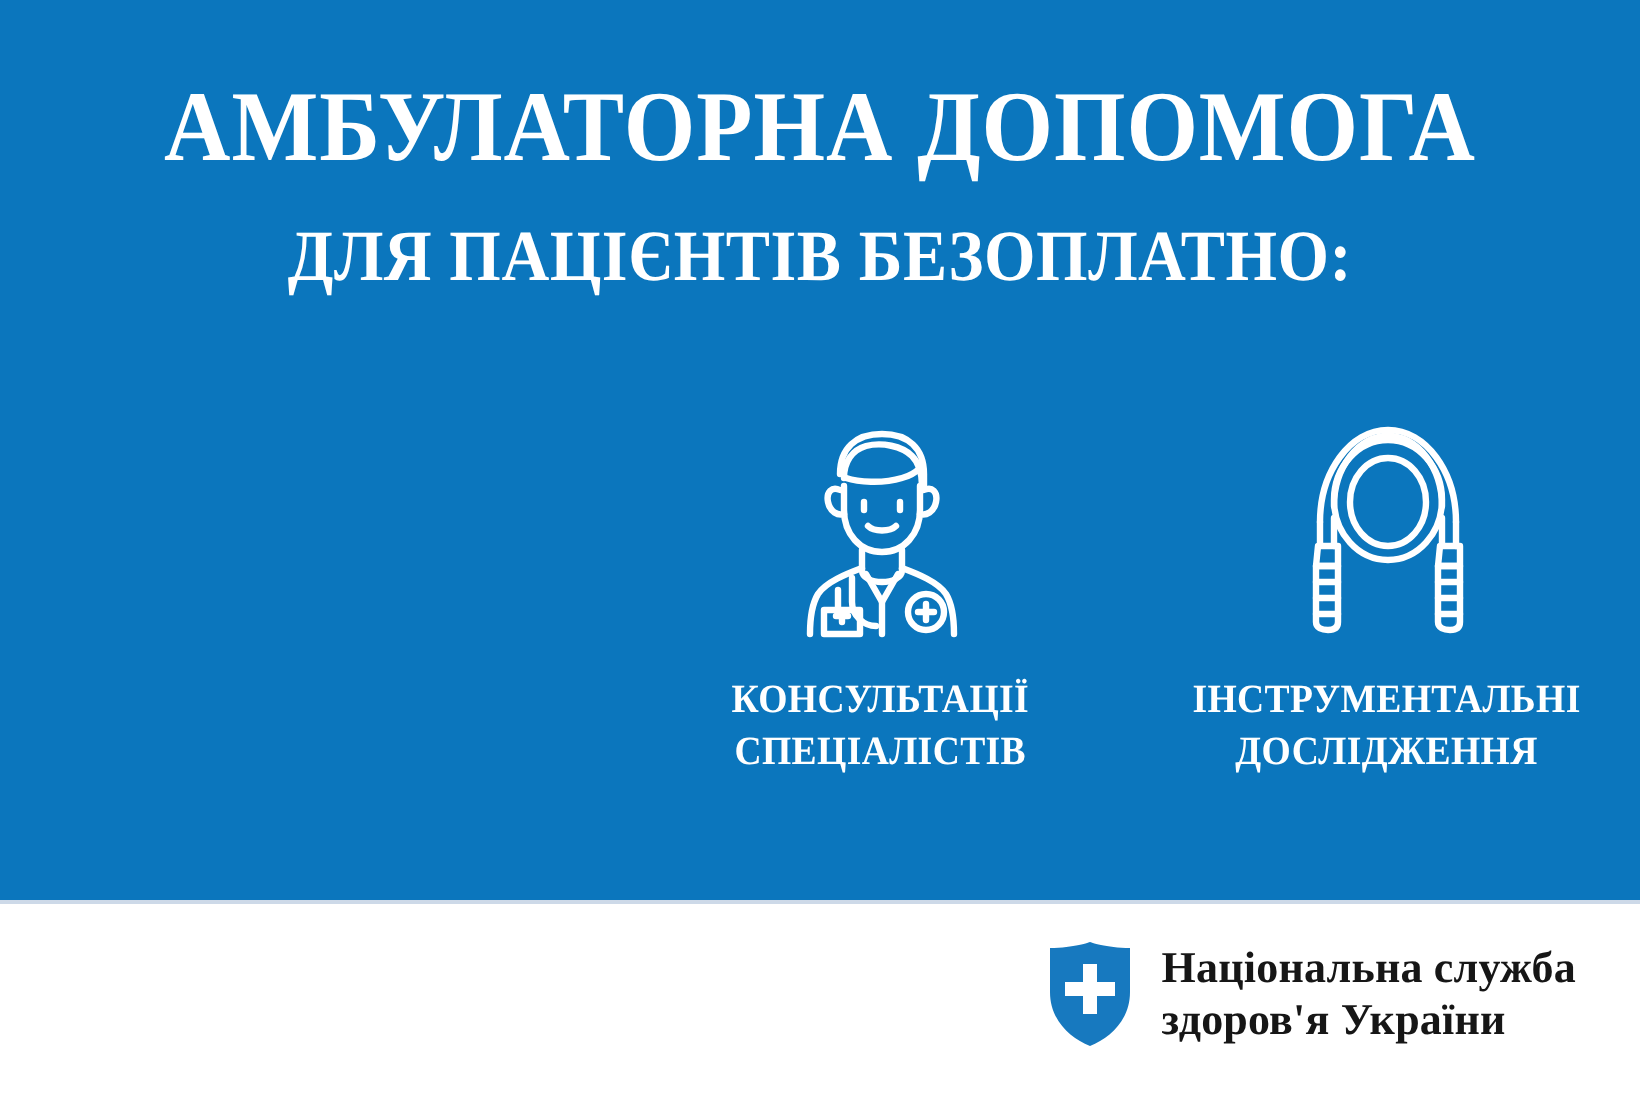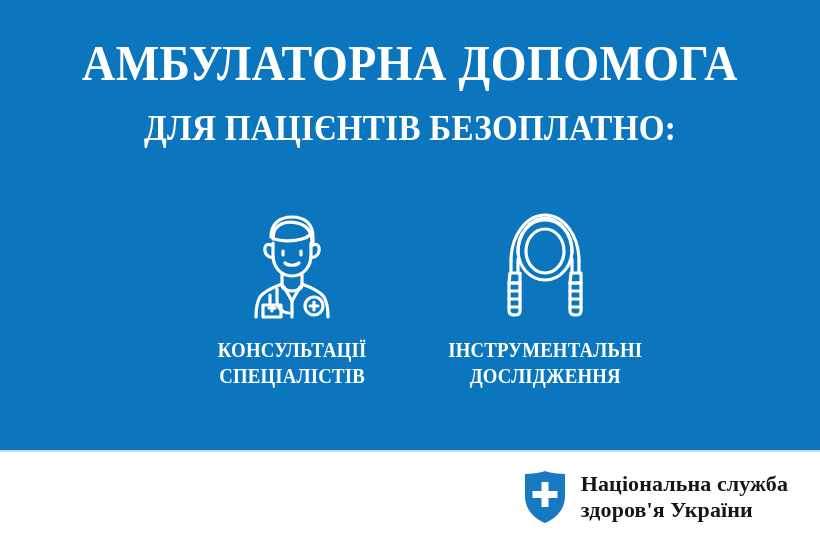--- a/index.html
+++ b/index.html
@@ -68,21 +68,21 @@
   }
   .columns {
     position: absolute;
     left: 0;
     top: 205px;
     width: 820px;
     height: 200px;
     display: flex;
     flex-direction: row;
     align-items: flex-start;
-    justify-content: center;
+    justify-content: flex-end;
   }
   .column {
     width: 253px;
     display: flex;
     flex-direction: column;
     align-items: center;
   }
   .column.c1 { margin-left: 17px; }
   .column.c2 { margin-left: 0px; }
   .column.c3 { margin-left: 0px; }

